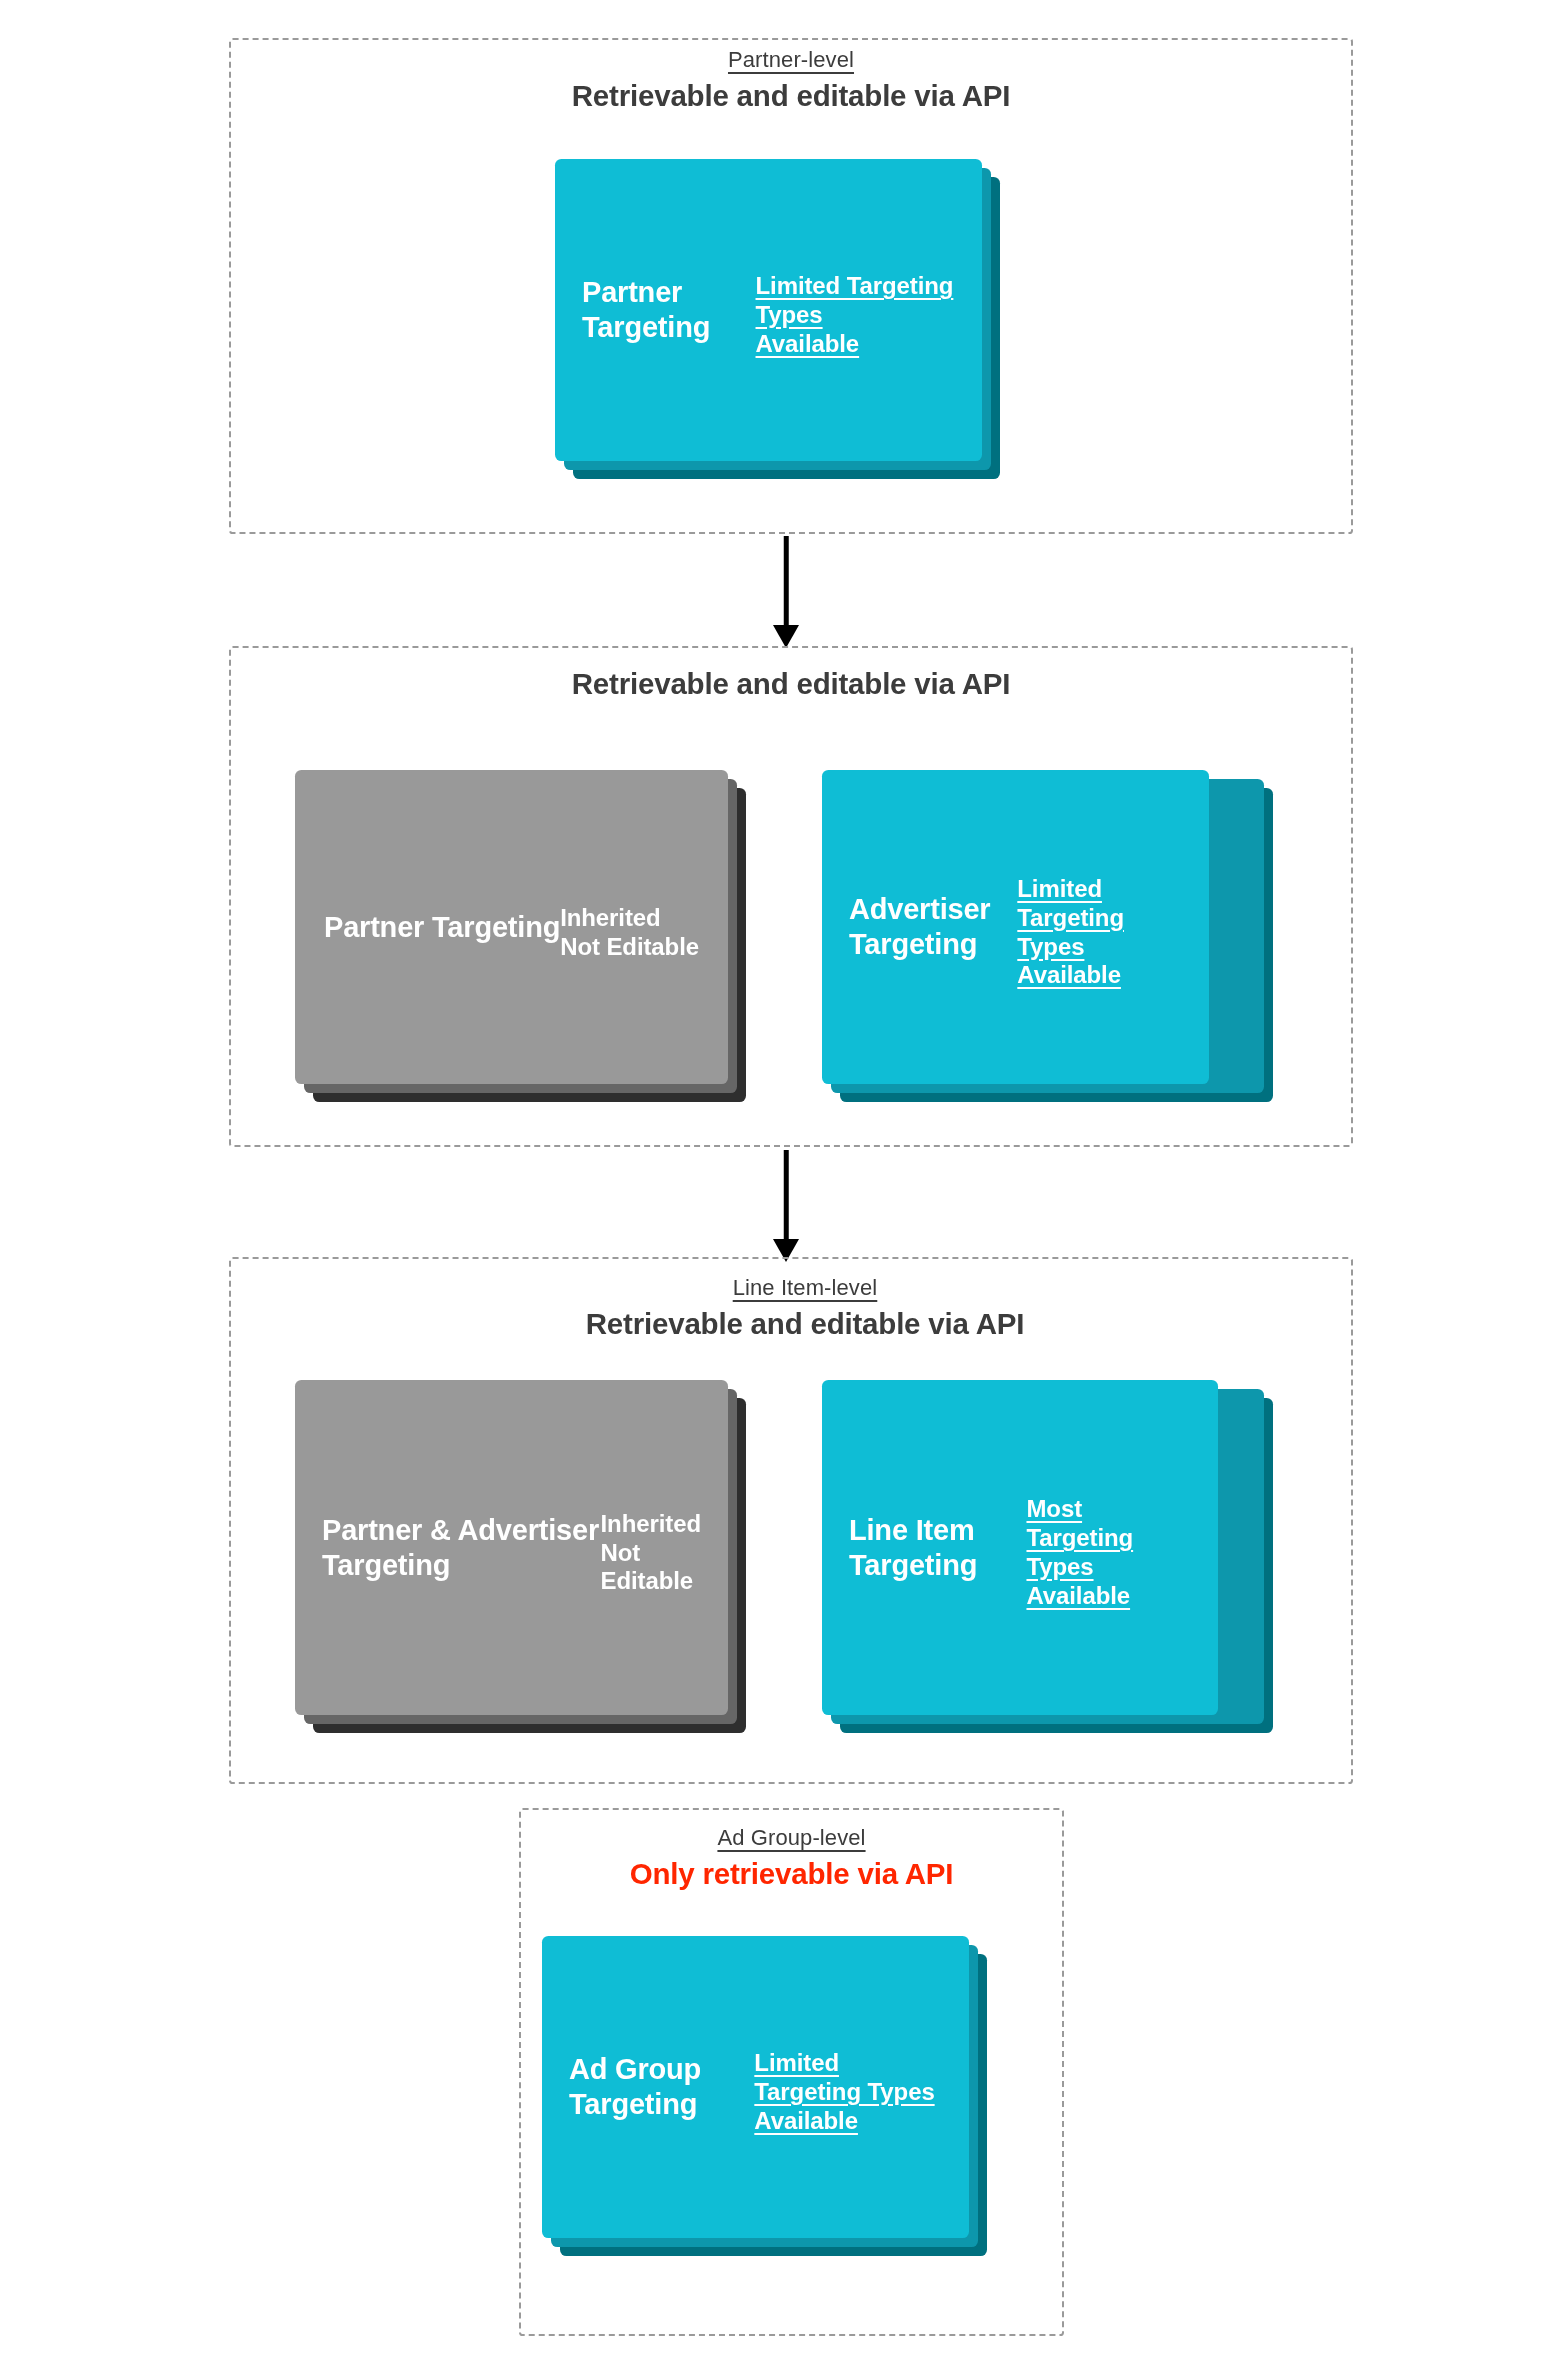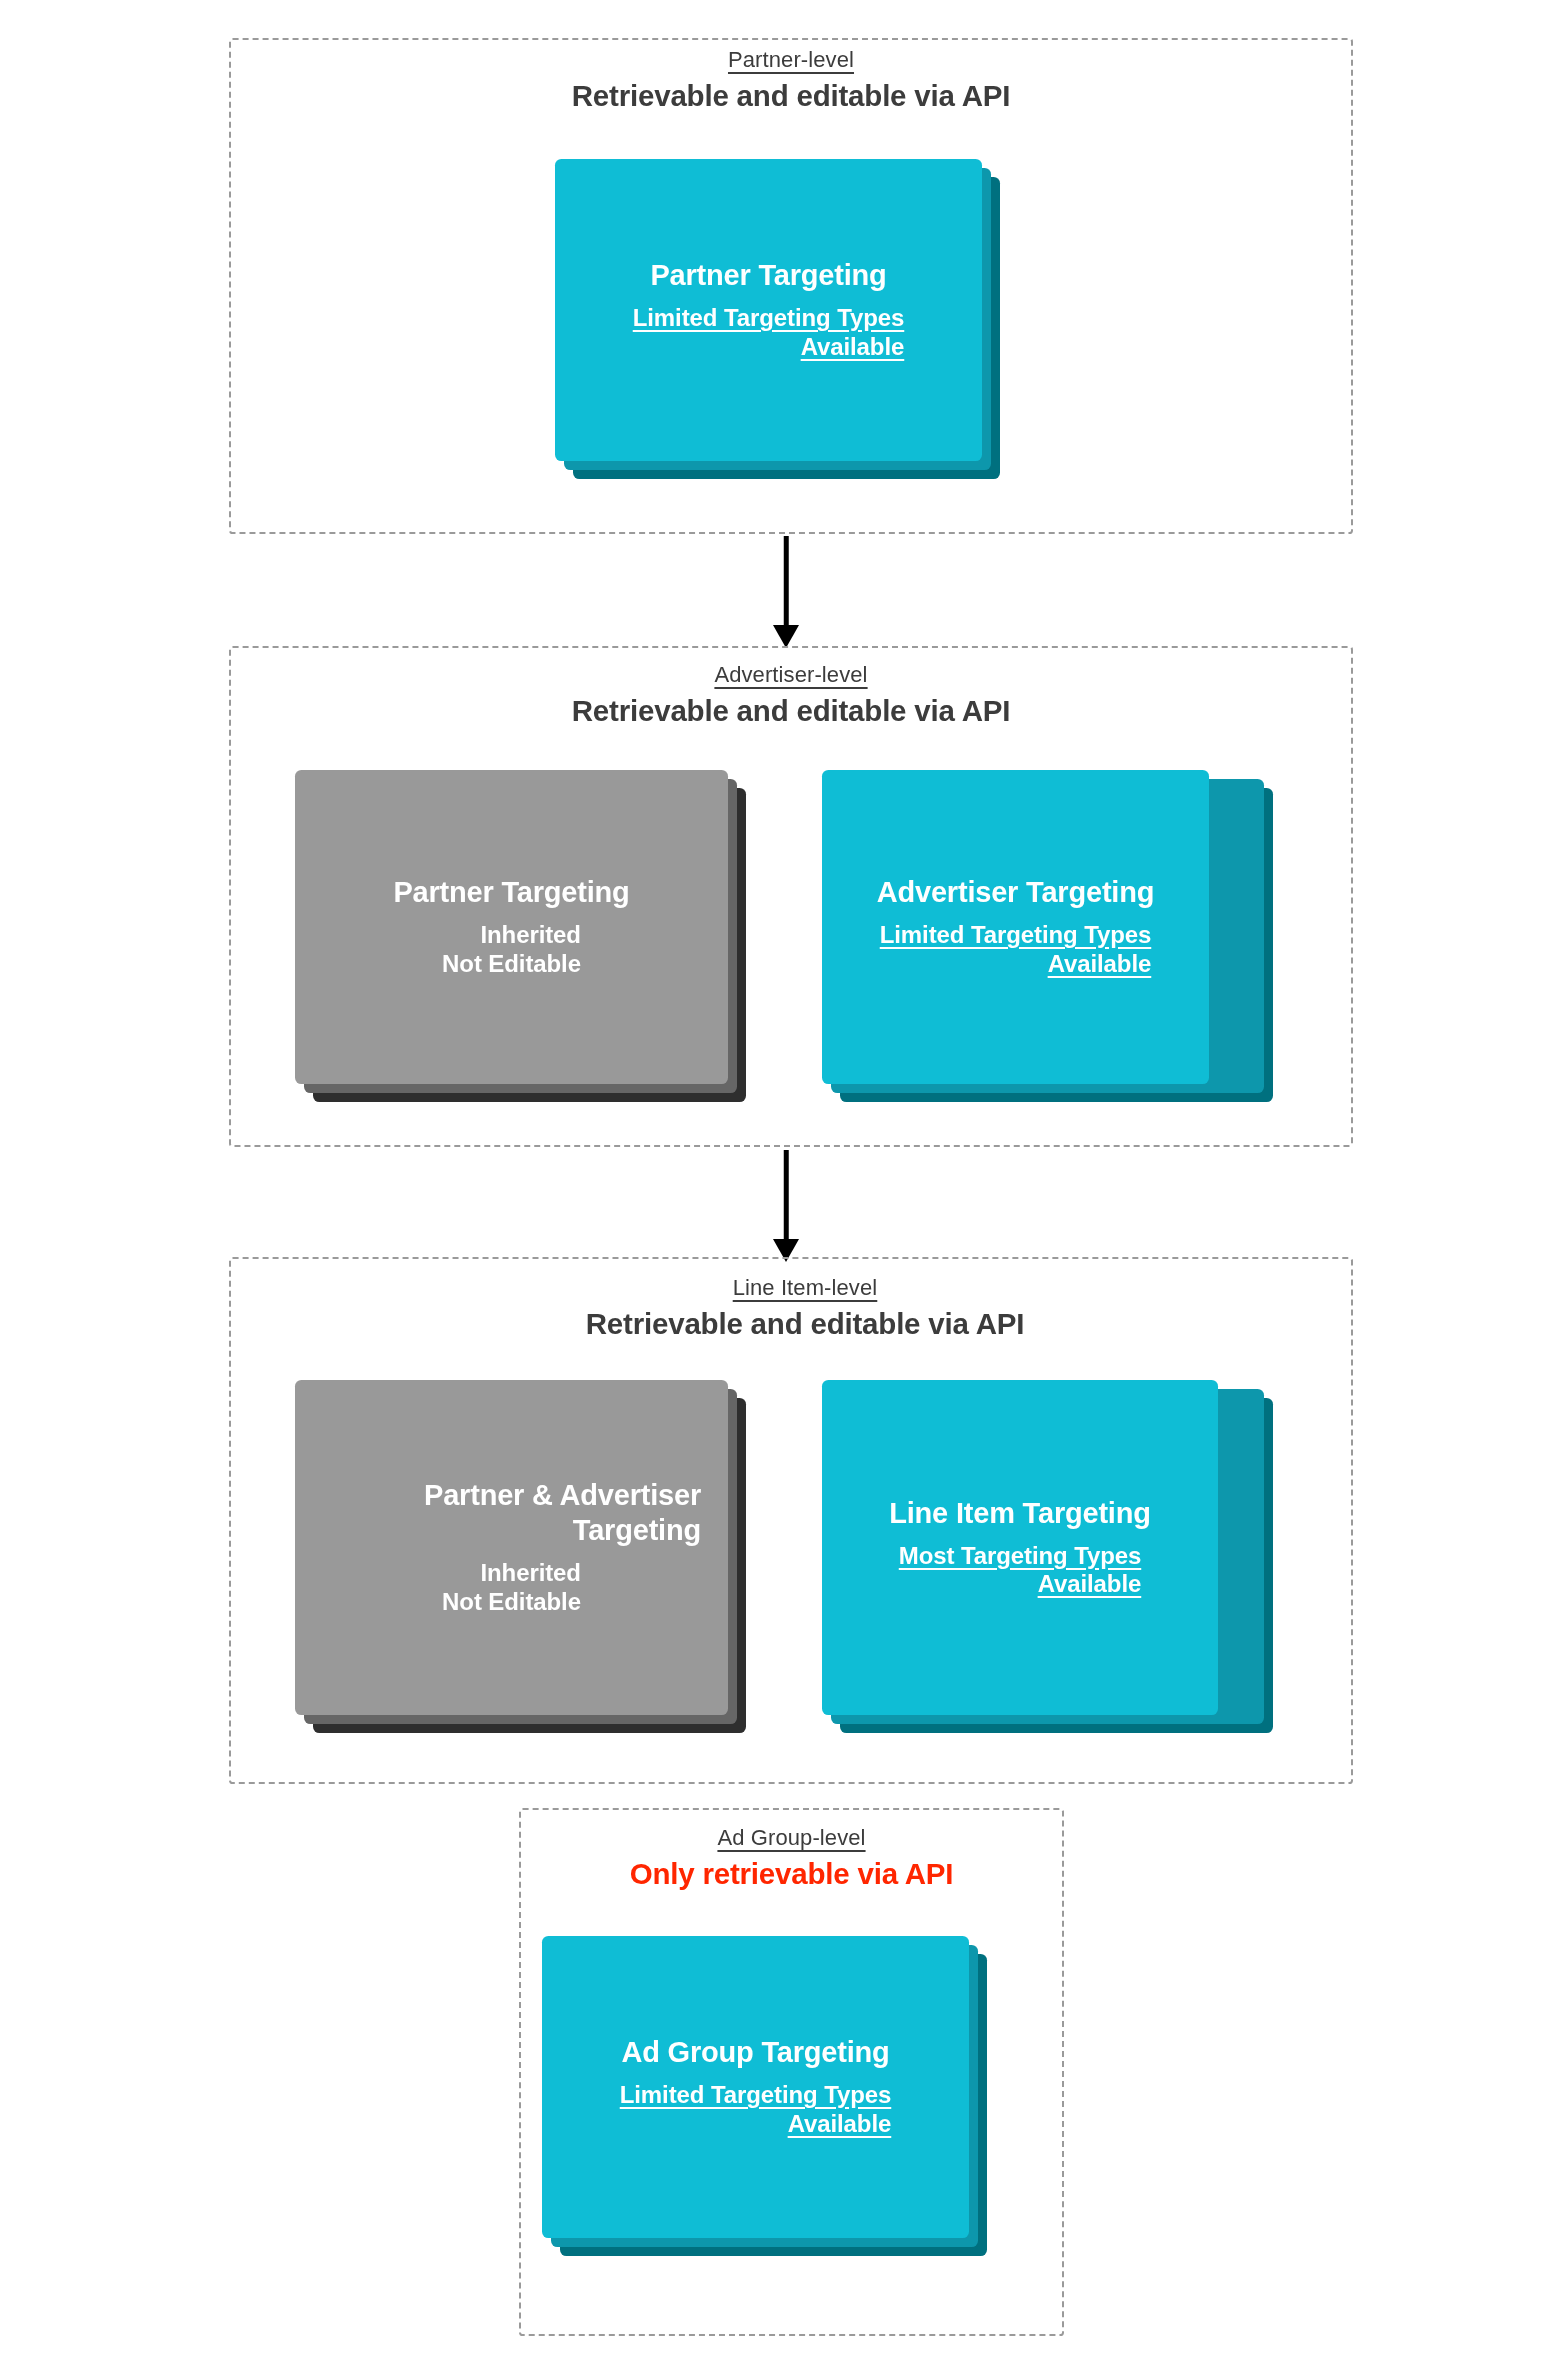--- a/index.html
+++ b/index.html
@@ -80,24 +80,24 @@
   .card-stack.gray .back  { background: #2e2e2e; }
   .card-stack.gray .mid   { background: #666666; }
   .card-stack.gray .front { background: #999999; }
 
   .card-front-inner {
     position: absolute;
     left: 0; top: 0;
     width: 100%;
     height: 100%;
     display: flex;
-    flex-direction: column;
+    flex-direction: row;
     align-items: center;
     justify-content: center;
-    text-align: right;
+    text-align: left;
     box-sizing: border-box;
     padding: 9px 27px;
   }
 
   .card-title {
     font-size: 29px;
     font-weight: 700;
     color: #ffffff;
     line-height: 1.2;
     letter-spacing: -0.2px;
@@ -165,21 +165,20 @@
   </div>
 
   <div class="arrow" style="left:759px; top:536px; width:54px; height:112px;">
     <div class="shaft" style="height:89px;"></div>
     <div class="head"></div>
   </div>
 
   <div class="level-box" style="left:229px; top:646px; width:1124px; height:501px;"></div>
 
   <div class="level-header" style="left:229px; top:661px; width:1124px;">
-    <span class="level-title">Advertiser-level</span>
     <span class="level-sub">Retrievable and editable via API</span>
   </div>
 
   <div class="card-stack gray" style="left:295px; top:770px; width:464px; height:346px;">
     <div class="card-layer back" style="width:433px; height:314px;"></div>
     <div class="card-layer mid" style="width:433px; height:314px;"></div>
     <div class="card-layer front" style="width:433px; height:314px;">
       <div class="card-front-inner">
         <div class="card-title">Partner Targeting</div>
         <div class="card-sub">

